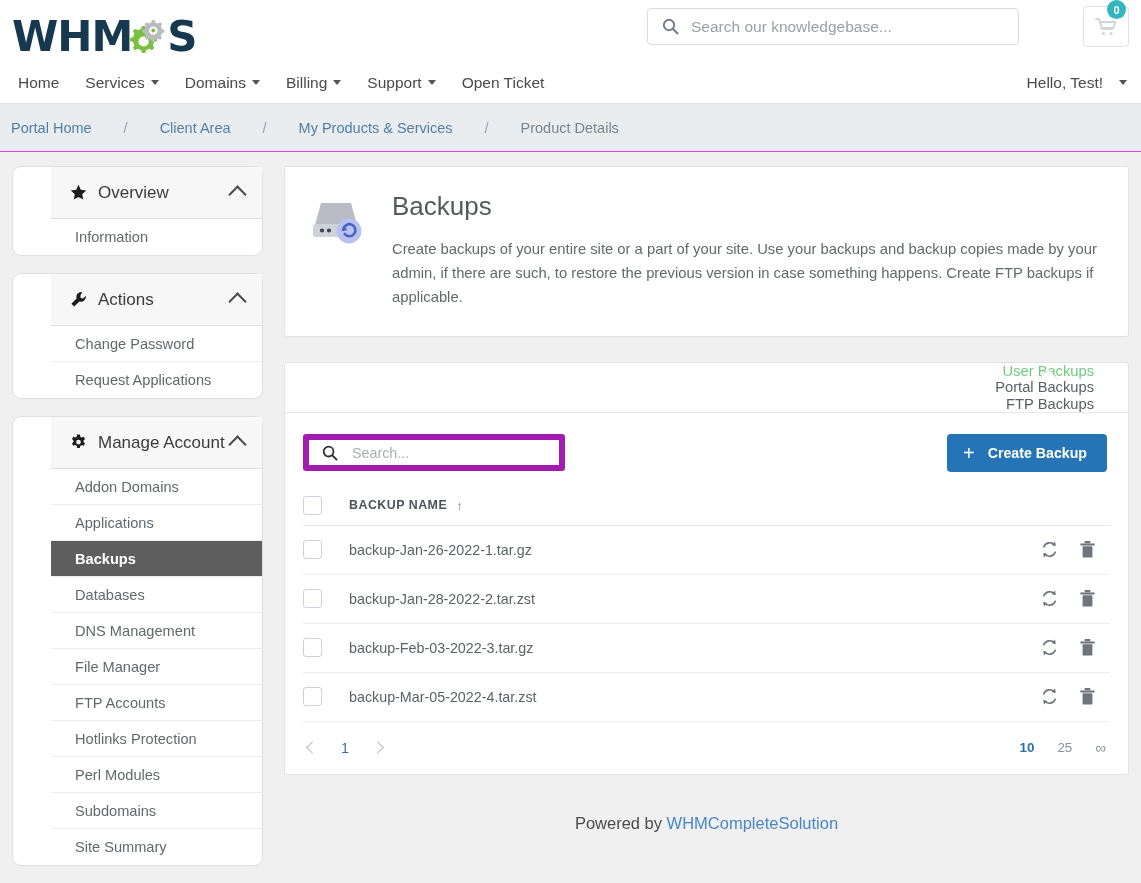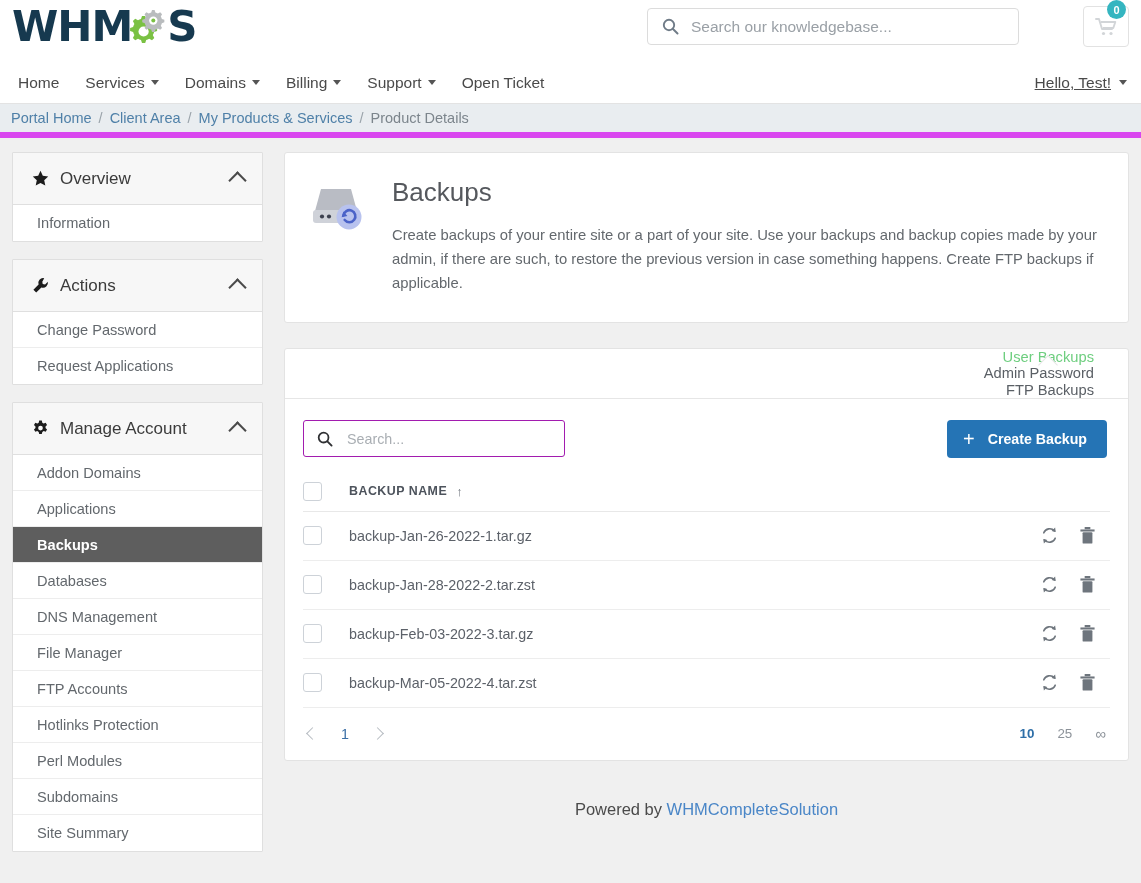--- a/index.html
+++ b/index.html
@@ -13,21 +13,21 @@
   }
 
   
   .header {
     background: #ffffff;
     height: 62px;
     position: relative;
   }
   .logo {
     position: absolute;
-    left: 12px; top: 6px;
+    left: 12px; top: 16px;
     display: flex;
     align-items: center;
     font-size: 42px;
     font-weight: bold;
     letter-spacing: -1px;
     color: #16394f;
     font-family: "DejaVu Sans", sans-serif;
   }
   .logo .lg-part { line-height: 1; }
   .logo .gear-wrap {
@@ -114,56 +114,57 @@
     border-left: 4.5px solid transparent;
     border-right: 4.5px solid transparent;
     border-top: 5px solid #555;
     display: inline-block;
   }
   .nav-right {
     position: absolute;
     right: 14px;
     display: flex;
     align-items: center;
-    gap: 8px;
+    gap: 16px;
     font-size: 15.5px;
     color: #4a4a4a;
     cursor: pointer;
-    text-decoration: underline;
   }
 
   
   .breadcrumb {
     background: #e9edf0;
-    height: 34px;
+    height: 48px;
     display: flex;
     align-items: center;
     padding-left: 11px;
     font-size: 14.5px;
-    border-bottom: 6px solid #d946ef;
+    border-bottom: 1px solid #d946ef;
+    gap: 25px;
   }
   .breadcrumb a { color: #4f80a8; text-decoration: none; cursor: pointer; }
   .breadcrumb .sep { color: #9aa3aa; margin: 0 7px; }
   .breadcrumb .current { color: #7c858c; }
 
   
   .page {
     display: flex;
     padding: 14px 12px 0 12px;
     gap: 21px;
   }
   .sidebar { width: 251px; flex: none; }
   .content { flex: 1; }
 
   
   .panel {
     background: #fff;
     border: 1px solid #dfdfdf;
-    border-radius: 1px;
+    border-radius: 9px;
     margin-bottom: 17px;
+    padding-left: 38px;
   }
   .panel-head {
     background: #f7f7f7;
     border-bottom: 1px solid #dfdfdf;
     height: 52px;
     display: flex;
     align-items: center;
     padding: 0 16px;
     font-size: 17px;
     color: #3b3b3b;
@@ -264,21 +265,21 @@
   }
 
   
   .toolbar {
     display: flex;
     align-items: center;
     padding: 21px 21px 14px 18px;
   }
   .tbl-search {
     width: 262px; height: 37px;
-    border: 1px solid #a21caf;
+    border: 6px solid #a21caf;
     border-radius: 3px;
     display: flex;
     align-items: center;
   }
   .tbl-search .mag { margin: 0 12px 0 13px; color: #2f3033; display: flex; }
   .tbl-search input {
     border: none; outline: none;
     font-size: 14.3px;
     color: #555;
     width: 100%;
@@ -579,21 +580,21 @@
       </div>
     </div>
 
     <div class="card">
 
       <div class="tabs">
         <div class="tab active">
           <span>User Backups</span>
         </div>
         <div class="tab">
-          <span>Admin Password</span>
+          <span>Portal Backups</span>
         </div>
         <div class="tab">
           <span>FTP Backups</span>
         </div>
       </div>
 
       <div class="toolbar">
         <div class="tbl-search">
           <span class="mag">
             <svg width="16" height="16" viewBox="0 0 17 17">

